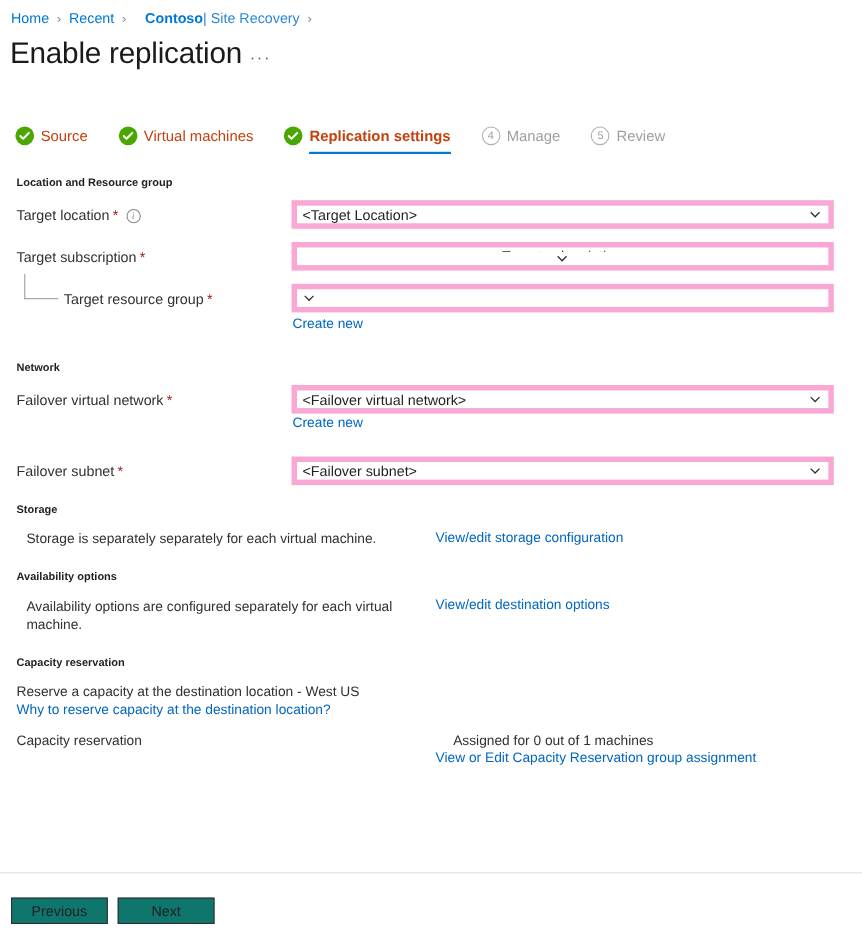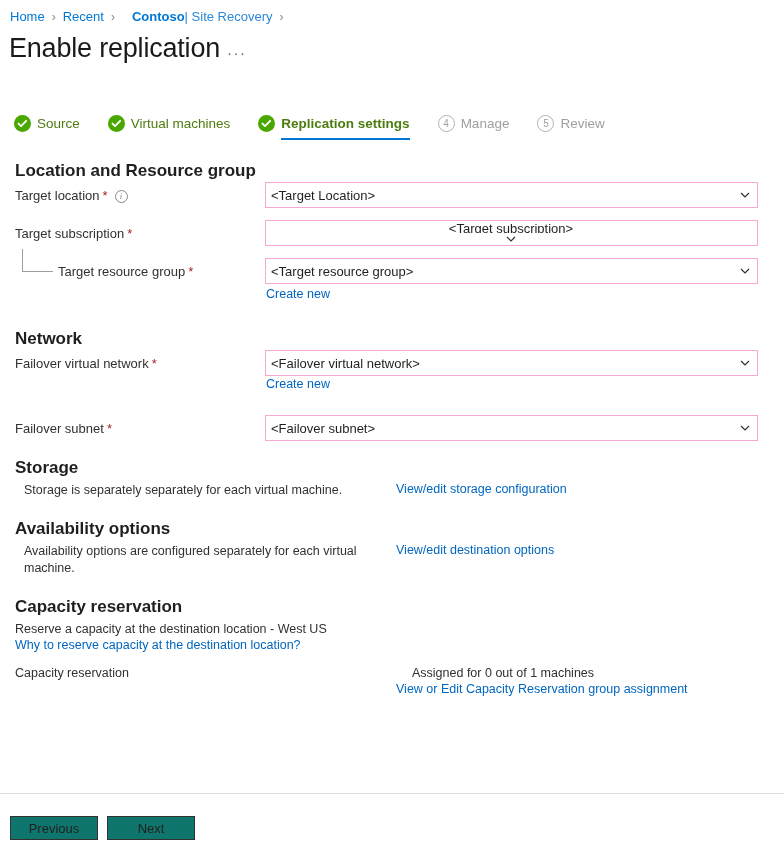--- a/index.html
+++ b/index.html
@@ -77,37 +77,37 @@
   .check-circle svg { display: block; }
   .num-circle {
     width: 17px; height: 17px;
     border-radius: 50%;
     border: 1px solid #b3b0ad;
     color: #a19f9d;
     font-size: 10px;
     display: flex; align-items: center; justify-content: center;
     line-height: 1;
   }
-  .step-label { font-size: 13.5px; color: #4d7c0f; }
+  .step-label { font-size: 13.5px; color: #c2410c; }
   .step.is-active .step-label { font-weight: bold; }
   .step.is-disabled .step-label { color: #a19f9d; }
   .step.is-active::after {
     content: "";
     position: absolute;
     left: 23px; right: 0; bottom: 0;
     height: 2px;
     background: #0078d4;
   }
 
   
   .form { position: absolute; left: 0; top: 0; width: 784px; }
   .section-head {
     position: absolute;
     left: 15px;
-    font-size: 17px;
+    font-size: 10px;
     font-weight: bold;
     color: #201f1e;
   }
   .fld-label {
     position: absolute;
     font-size: 13px;
     color: #323130;
   }
   .req { color: #a4262c; margin-left: 3px; }
   .info-ico {
@@ -123,21 +123,21 @@
     vertical-align: 1px;
     margin-left: 7px;
     cursor: pointer;
     line-height: 1;
   }
   .dropdown {
     position: absolute;
     left: 265px;
     width: 493px;
     height: 26px;
-    border: 1px solid #f9a8d4;
+    border: 5px solid #f9a8d4;
     background: #fff;
     display: flex;
     align-items: center;
     padding: 0 6px 0 5px;
     font-size: 13px;
     color: #201f1e;
     cursor: pointer;
   }
   .dropdown .dd-val { flex: 1; white-space: nowrap; overflow: hidden; }
   .dd-chev { color: #323130; display: flex; align-items: center; }
@@ -284,21 +284,20 @@
         </svg>
     </span>
   </div>
 
   <div class="indent-bracket"></div>
 
   <div class="fld-label" style="left:58px; top:264px;">
     <span>Target resource group</span><span class="req">*</span>
   </div>
   <div class="dropdown" style="top:258px;">
-    <span class="dd-val">&lt;Target resource group&gt;</span>
     <span class="dd-chev">
       <svg width="12" height="12" viewBox="0 0 12 12">
           <path d="M2 4 L6 8 L10 4" stroke="#323130" stroke-width="1.2" fill="none"></path>
         </svg>
     </span>
   </div>
   <div class="link" style="left:266px; top:287px;">Create new</div>
 
   <div class="section-head" style="top:329px;">Network</div>
 

